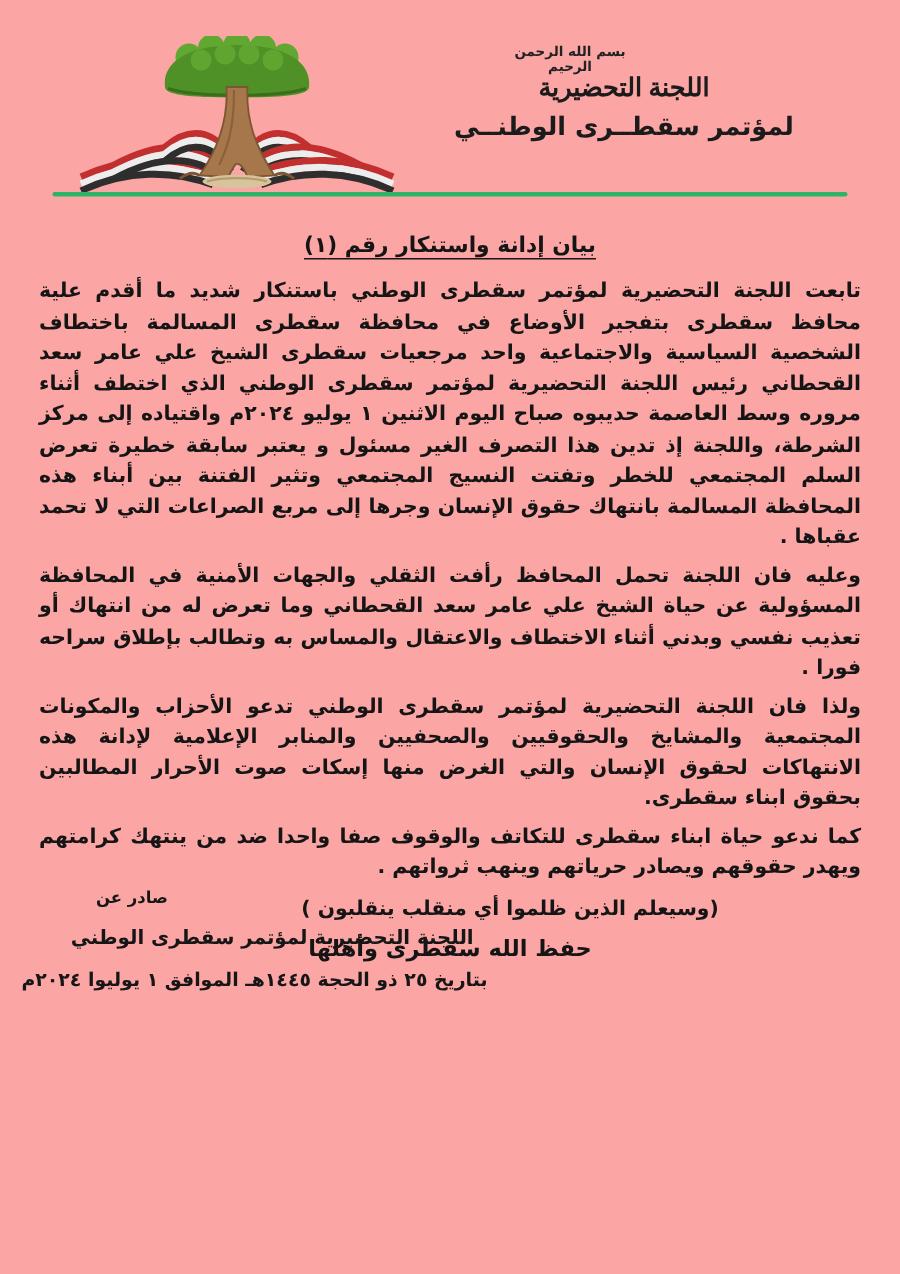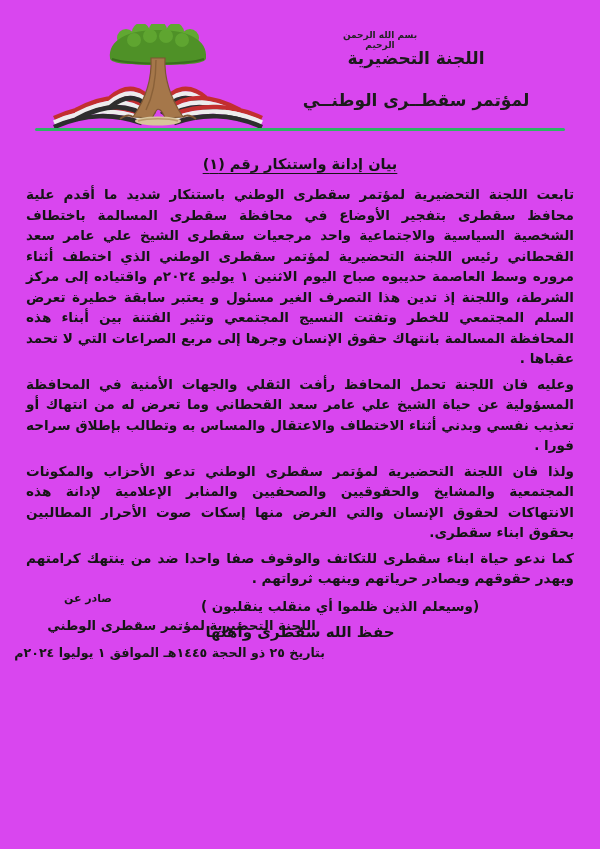--- a/index.html
+++ b/index.html
@@ -1,37 +1,37 @@
 <!DOCTYPE html>
 <html lang="ar" dir="rtl"><head>
 <meta charset="utf-8">
 <style>
   html,body{margin:0;padding:0;background:#ffffff;}
   .page{
     position:relative;
     width:600px;height:849px;
-    background:#d946ef;
+    background:#fca5a5;
     overflow:hidden;
     font-family:"DejaVu Sans",sans-serif;
     color:#111;
     direction:rtl;
   }
   
   .header{position:absolute;top:0;left:0;right:0;height:128px;}
   .logo{position:absolute;left:46px;top:24px;width:222px;height:104px;}
   .bismillah{
     position:absolute;top:30px;right:172px;width:96px;
     font-size:9px;font-weight:bold;text-align:center;color:#222;
     letter-spacing:.2px;
   }
   .org-title{
     position:absolute;top:48px;right:66px;width:236px;
     text-align:center;font-weight:bold;color:#1b1b1b;
   }
-  .org-title .l1{font-size:17px;margin-bottom:22px;}
+  .org-title .l1{font-size:17px;margin-bottom:6px;font-family:Liberation Serif, serif;}
   .org-title .l2{font-size:17px;}
   .divider{
     position:absolute;top:128px;left:35px;right:35px;height:3px;
     border-radius:2px;
   }
   
   .content{
     position:absolute;top:150px;left:26px;right:26px;
     font-weight:bold;color:#151515;
   }

